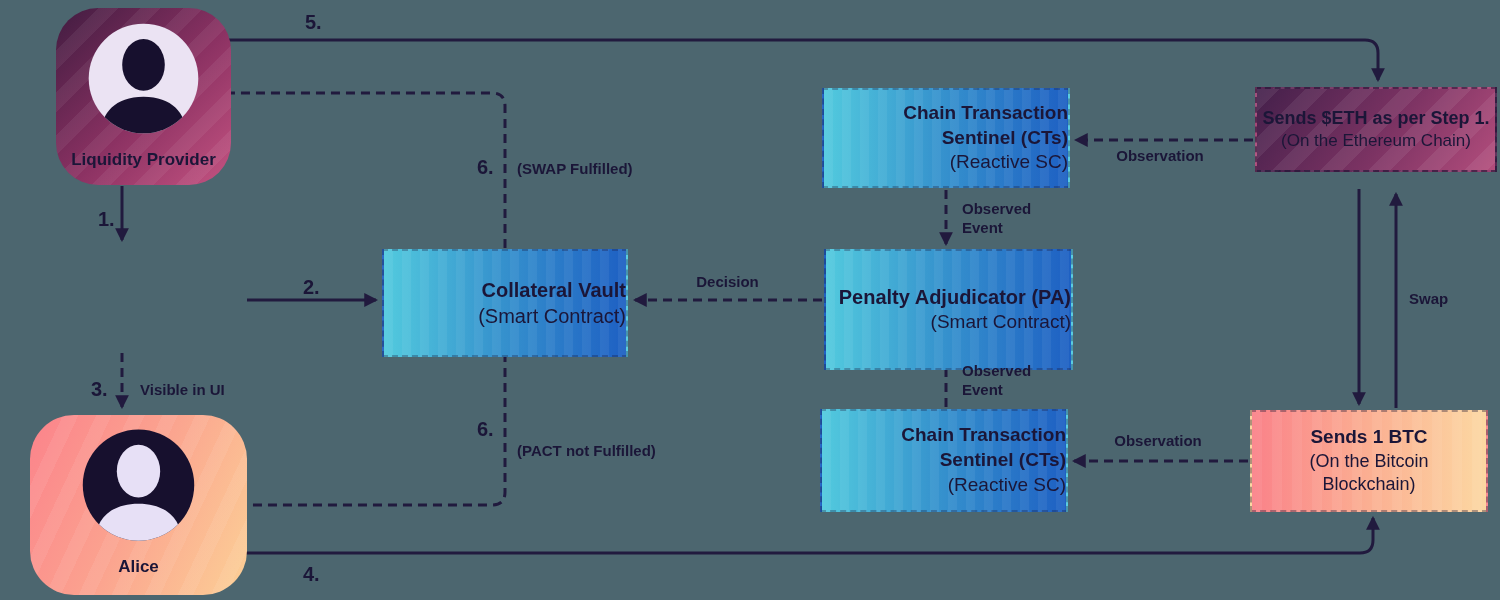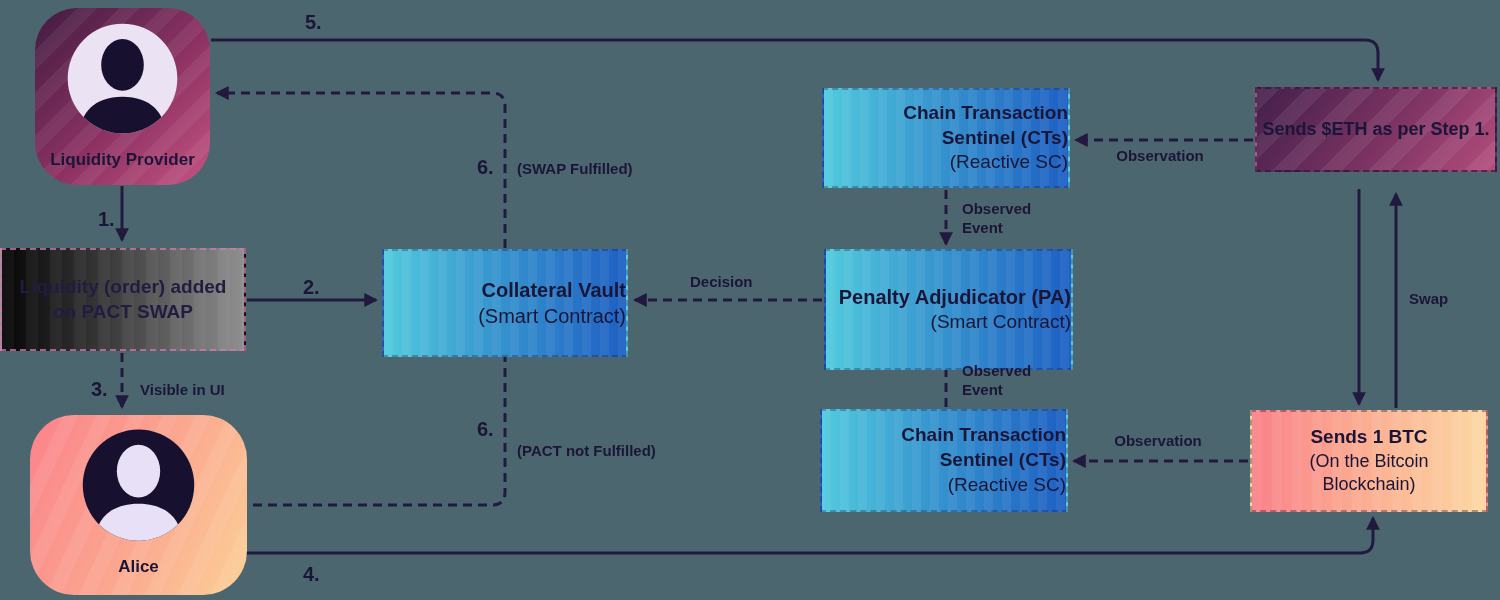--- a/index.html
+++ b/index.html
@@ -47,20 +47,21 @@
       linear-gradient(90deg,#050505 0%,#3c3c3c 45%,#8f8f8f 100%);
     border:2px dashed rgba(212,122,172,0.75);
     font-size:19px;font-weight:700;color:#221c40;
   }
   
   .avatar{position:absolute;border-radius:42px;}
   .avatar.lp{
     background-image:
       repeating-linear-gradient(135deg, rgba(255,255,255,0.06) 0 14px, rgba(255,255,255,0) 14px 30px),
       linear-gradient(135deg,#411c41 0%,#8c3263 55%,#c45381 100%);
+    margin-left: 21px;
   }
   .avatar.alice{
     background-image:
       repeating-linear-gradient(115deg, rgba(255,255,255,0.07) 0 14px, rgba(255,255,255,0) 14px 30px),
       linear-gradient(115deg,#fb838b 0%,#fba38f 48%,#fcd096 100%);
     border-radius:44px;
     padding-left:40px;
   }
   .avatar svg{position:absolute;left:0;top:2px;width:100%;height:86%;}
   .avatar-label{
@@ -120,24 +121,20 @@
           <circle cx="50" cy="44" r="36"></circle>
         </clipPath>
       <g clip-path="url(#clip-alice)" fill="#e7e0f6">
         <ellipse cx="50" cy="35" rx="14" ry="17"></ellipse>
         <path d="M50 56 C31 56 22 67 22 81 L78 81 C78 67 69 56 50 56 Z"></path>
       </g>
     </svg>
     <div class="avatar-label" style="bottom:18px;">Alice</div>
   </div>
 
-  <div class="box dark-order" style="left:0;top:248px;width:246px;height:103px;">
-    <div>Liquidity (order) added</div>
-    <div>on PACT SWAP</div>
-  </div>
 
   <div class="box blue" style="left:382px;top:249px;width:246px;height:108px;font-size:20px;">
     <div class="t">Collateral Vault</div>
     <div class="s">(Smart Contract)</div>
   </div>
 
   <div class="box blue" style="left:822px;top:88px;width:248px;height:100px;">
     <div class="t">Chain Transaction</div>
     <div class="t">Sentinel (CTs)</div>
     <div class="s">(Reactive SC)</div>
@@ -149,37 +146,38 @@
   </div>
 
   <div class="box blue" style="left:820px;top:409px;width:248px;height:103px;">
     <div class="t">Chain Transaction</div>
     <div class="t">Sentinel (CTs)</div>
     <div class="s">(Reactive SC)</div>
   </div>
 
   <div class="box purple" style="left:1255px;top:87px;width:242px;height:85px;">
     <div class="t">Sends $ETH as per Step 1.</div>
+    <div class="s" style="font-size:17px;">(On the Ethereum Chain)</div>
   </div>
 
   <div class="box btc" style="left:1250px;top:410px;width:238px;height:102px;">
     <div class="t" style="font-size:19px;">Sends 1 BTC</div>
     <div class="s">(On the Bitcoin Blockchain)</div>
   </div>
 
   <div class="enum" style="left:305px;top:11px;">5.</div>
   <div class="enum" style="left:98px;top:208px;">1.</div>
   <div class="enum" style="left:303px;top:276px;">2.</div>
   <div class="enum" style="left:91px;top:378px;">3.</div>
   <div class="elabel" style="left:140px;top:381px;">Visible in UI</div>
   <div class="enum" style="left:477px;top:156px;">6.</div>
   <div class="elabel" style="left:517px;top:160px;">(SWAP Fulfilled)</div>
   <div class="enum" style="left:477px;top:418px;">6.</div>
   <div class="elabel" style="left:517px;top:442px;">(PACT not Fulfilled)</div>
   <div class="enum" style="left:303px;top:563px;">4.</div>
   <div class="elabel" style="left:1105px;top:147px;width:110px;text-align:center;">Observation</div>
   <div class="elabel wrap" style="left:962px;top:199px;width:86px;">Observed Event</div>
-  <div class="elabel" style="left:690px;top:273px;width:75px;text-align:left;">Decision</div>
+  <div class="elabel" style="left:690px;top:273px;width:75px;text-align:center;">Decision</div>
   <div class="elabel wrap" style="left:962px;top:361px;width:86px;">Observed Event</div>
   <div class="elabel" style="left:1103px;top:432px;width:110px;text-align:center;">Observation</div>
   <div class="elabel" style="left:1409px;top:290px;">Swap</div>
 
 </div>
 
 </body></html>

